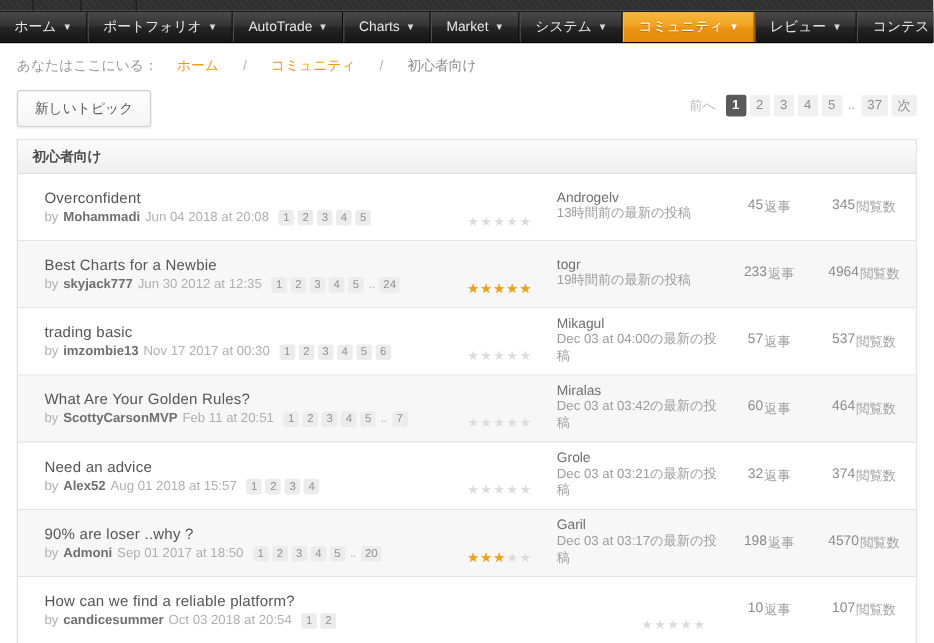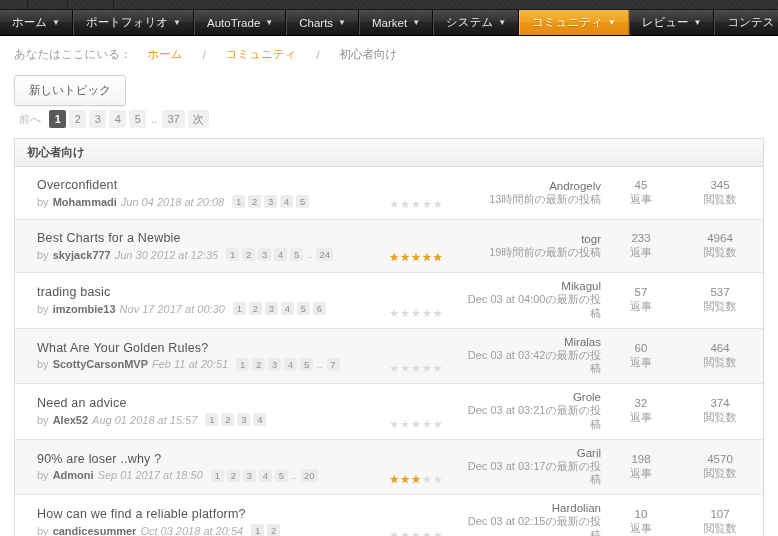--- a/index.html
+++ b/index.html
@@ -82,21 +82,20 @@
   .breadcrumb .bc-link { color: #f0981a; cursor: pointer; }
   .breadcrumb .bc-sep { color: #b3b3b3; padding: 0 4px; }
   .breadcrumb .bc-current { color: #8c8c8c; }
 
   
   .toolbar {
     display: flex;
     align-items: flex-start;
     justify-content: space-between;
     padding: 4px 0 10px 0;
-    flex-direction: column;
   }
   .btn-newtopic {
     background: linear-gradient(to bottom, #ffffff 0%, #f4f4f4 100%);
     border: 1px solid #cfcfcf;
     border-radius: 3px;
     padding: 7px 14px;
     font-size: 11.5px;
     color: #5a5a5a;
     cursor: pointer;
     box-shadow: 0 1px 1px rgba(0,0,0,.04);
@@ -171,21 +170,21 @@
   .topic-meta {
     font-size: 11px;
     color: #b0b0b0;
     display: flex;
     align-items: center;
     gap: 4px;
     white-space: nowrap;
   }
   .topic-meta .by { color: #b0b0b0; }
   .topic-meta .author { color: #6f6f6f; font-weight: bold; cursor: pointer; }
-  .topic-meta .date { color: #b0b0b0; font-style: italic; }
+  .topic-meta .date { color: #b0b0b0; }
   .minipages { display: inline-flex; gap: 3px; margin-left: 4px; align-items: center; }
   .mp {
     background: #ececec;
     color: #919191;
     font-size: 9.5px;
     min-width: 13px;
     height: 13px;
     padding: 0 3px;
     border-radius: 2px;
     display: inline-flex;
@@ -202,43 +201,43 @@
     justify-content: center;
     padding-bottom: 9px;
   }
   .stars { display: flex; gap: 1px; }
   .star { font-size: 11px; line-height: 1; color: #dcdcdc; }
   .star.on { color: #eaa317; text-shadow: 0 0 1px rgba(200,130,0,.5); }
 
   .c-last {
     flex: 0 0 145px;
     padding: 7px 4px;
-    text-align: right;
+    text-align: left;
     display: flex;
     flex-direction: column;
     justify-content: center;
     gap: 1px;
   }
   .last-user {
     font-size: 11.5px;
     color: #6f6f6f;
     cursor: pointer;
   }
   .last-when {
     font-size: 11px;
     color: #9c9c9c;
     line-height: 1.25;
   }
 
   .c-num {
     flex: 0 0 72px;
-    padding: 7px 4px;
-    text-align: center;
-    display: flex;
-    flex-direction: column;
+    padding: 20px 4px;
+    text-align: left;
+    display: flex;
+    flex-direction: row;
     justify-content: center;
     gap: 1px;
   }
   .num-val { font-size: 11.5px; color: #8a8a8a; }
   .num-lbl { font-size: 11px; color: #a2a2a2; }
   .c-views { flex: 0 0 86px; }
 </style>
 </head>
 <body>
 
@@ -564,24 +563,20 @@
           </div>
           <div class="c-rating">
             <div class="stars">
               <span class="star">★</span>
               <span class="star">★</span>
               <span class="star">★</span>
               <span class="star">★</span>
               <span class="star">★</span>
             </div>
           </div>
-          <div class="c-last">
-            <div class="last-user">Hardolian</div>
-            <div class="last-when">Dec 03 at 02:15の最新の投稿</div>
-          </div>
           <div class="c-num">
             <div class="num-val">10</div>
             <div class="num-lbl">返事</div>
           </div>
           <div class="c-num c-views">
             <div class="num-val">107</div>
             <div class="num-lbl">閲覧数</div>
           </div>
         </div>
         <div class="row alt">

